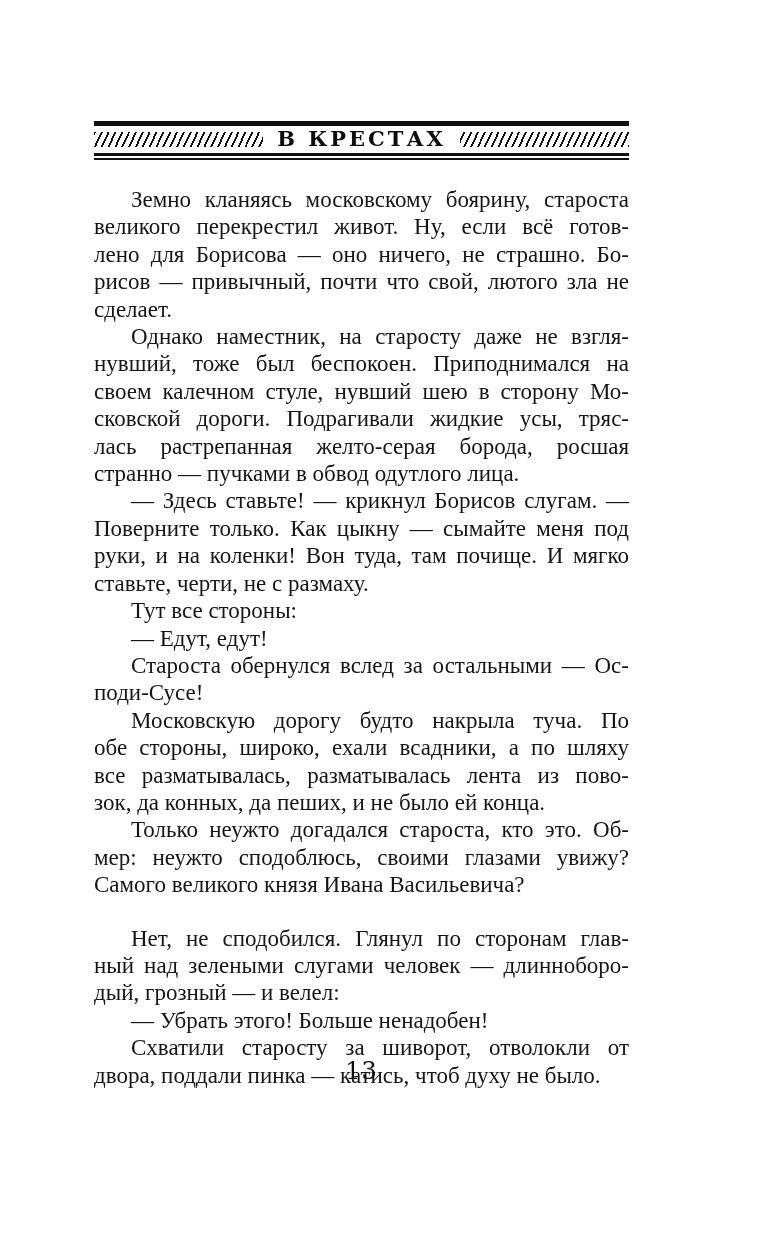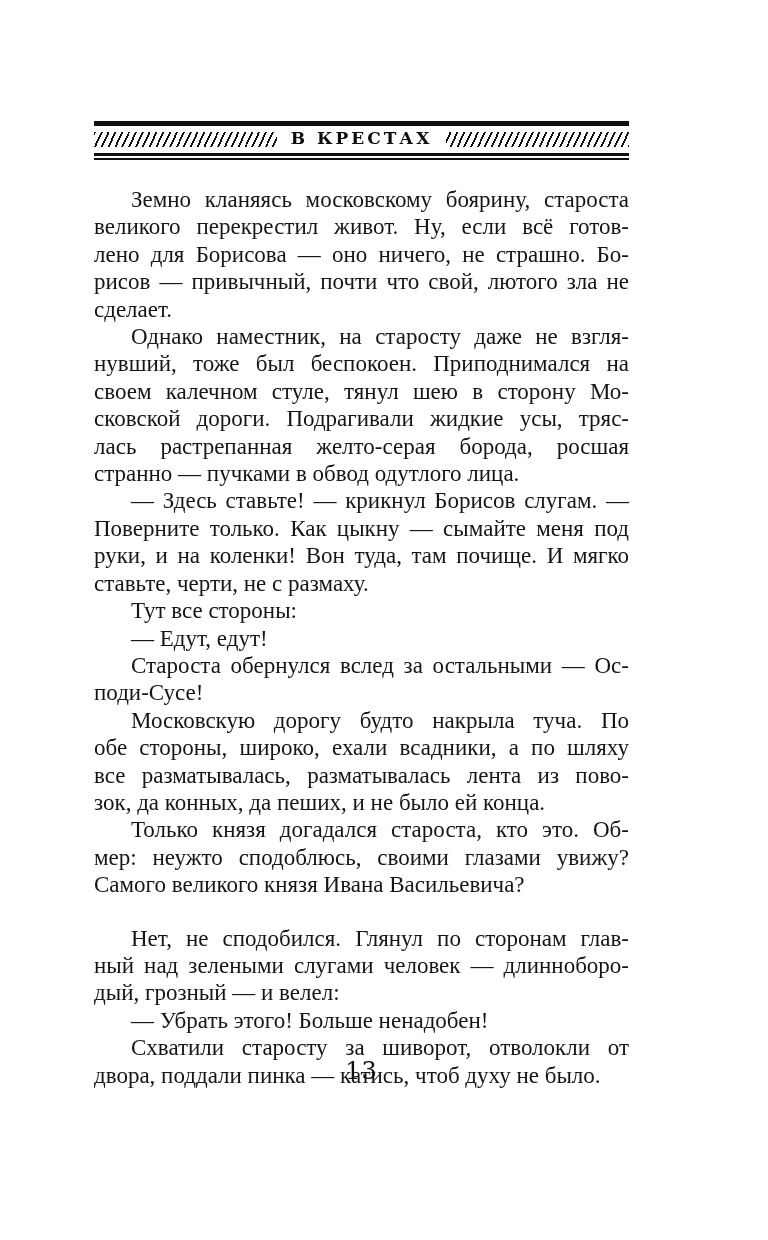--- a/index.html
+++ b/index.html
@@ -32,21 +32,21 @@
     display: flex;
     align-items: center;
     justify-content: center;
     overflow: visible;
   }
   .chapter-title {
     background: #ffffff;
     padding: 0 14px;
     font-family: "DejaVu Serif", serif;
     font-weight: 800;
-    font-size: 17px;
+    font-size: 21px;
     letter-spacing: 3px;
     line-height: 1;
     white-space: nowrap;
     transform: translateY(-1px);
     color: #0d0d0d;
   }
   .rule-med  { margin-top: 6px; height: 3px; background: #101010; }
   .rule-thin { margin-top: 2px; height: 2px; background: #101010; }
 
   
@@ -100,21 +100,21 @@
       <div class="paragraph">
         <div class="line first">Земно кланяясь московскому боярину, староста</div>
         <div class="line">великого перекрестил живот. Ну, если всё готов-</div>
         <div class="line">лено для Борисова — оно ничего, не страшно. Бо-</div>
         <div class="line">рисов — привычный, почти что свой, лютого зла не</div>
         <div class="line last">сделает.</div>
       </div>
       <div class="paragraph">
         <div class="line first">Однако наместник, на старосту даже не взгля-</div>
         <div class="line">нувший, тоже был беспокоен. Приподнимался на</div>
-        <div class="line">своем калечном стуле, тянул шею в сторону Мо-</div>
+        <div class="line">своем калечном стуле, нувший шею в сторону Мо-</div>
         <div class="line">сковской дороги. Подрагивали жидкие усы, тряс-</div>
         <div class="line">лась растрепанная желто-серая борода, росшая</div>
         <div class="line last">странно — пучками в обвод одутлого лица.</div>
       </div>
       <div class="paragraph">
         <div class="line first">— Здесь ставьте! — крикнул Борисов слугам. —</div>
         <div class="line">Поверните только. Как цыкну — сымайте меня под</div>
         <div class="line">руки, и на коленки! Вон туда, там почище. И мягко</div>
         <div class="line last">ставьте, черти, не с размаху.</div>
       </div>
@@ -128,21 +128,21 @@
         <div class="line first">Староста обернулся вслед за остальными — Ос-</div>
         <div class="line last">поди-Сусе!</div>
       </div>
       <div class="paragraph">
         <div class="line first">Московскую дорогу будто накрыла туча. По</div>
         <div class="line">обе стороны, широко, ехали всадники, а по шляху</div>
         <div class="line">все разматывалась, разматывалась лента из пово-</div>
         <div class="line last">зок, да конных, да пеших, и не было ей конца.</div>
       </div>
       <div class="paragraph">
-        <div class="line first">Только князя догадался староста, кто это. Об-</div>
+        <div class="line first">Только неужто догадался староста, кто это. Об-</div>
         <div class="line">мер: неужто сподоблюсь, своими глазами увижу?</div>
         <div class="line last">Самого великого князя Ивана Васильевича?</div>
       </div>
       <div class="paragraph section-break">
         <div class="line first">Нет, не сподобился. Глянул по сторонам глав-</div>
         <div class="line">ный над зелеными слугами человек — длинноборо-</div>
         <div class="line last">дый, грозный — и велел:</div>
       </div>
       <div class="paragraph">
         <div class="line first last">— Убрать этого! Больше ненадобен!</div>

